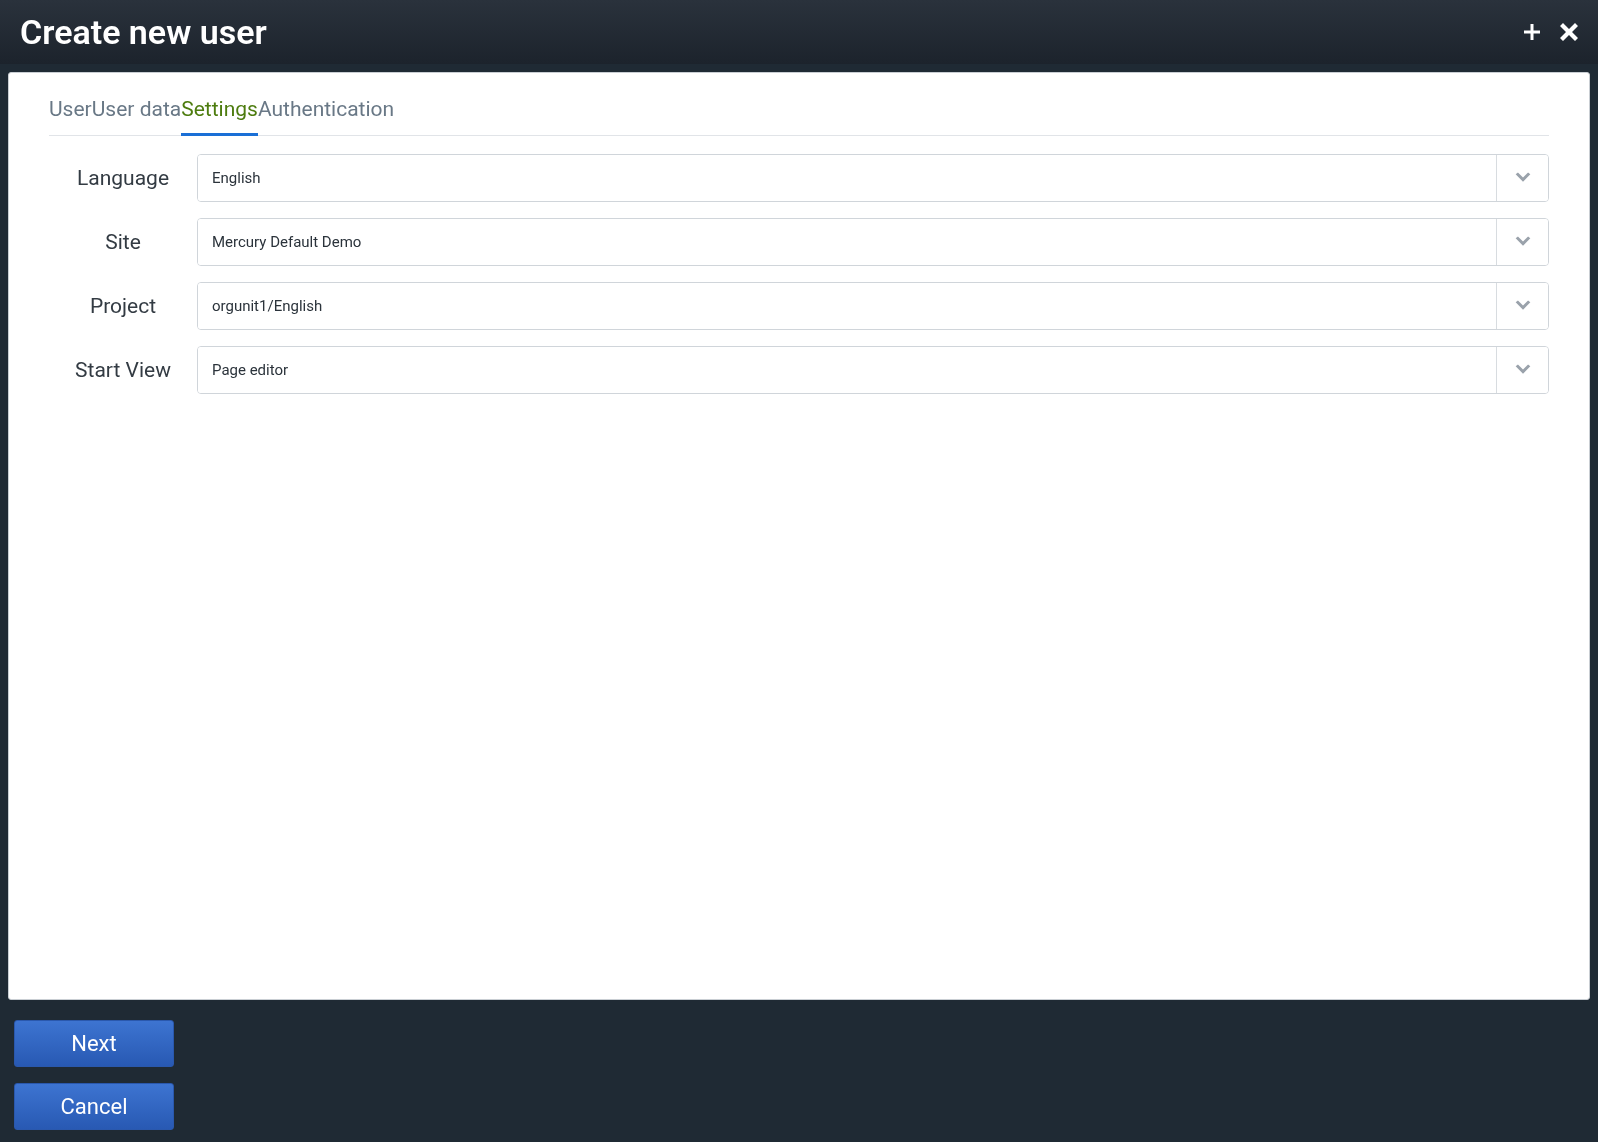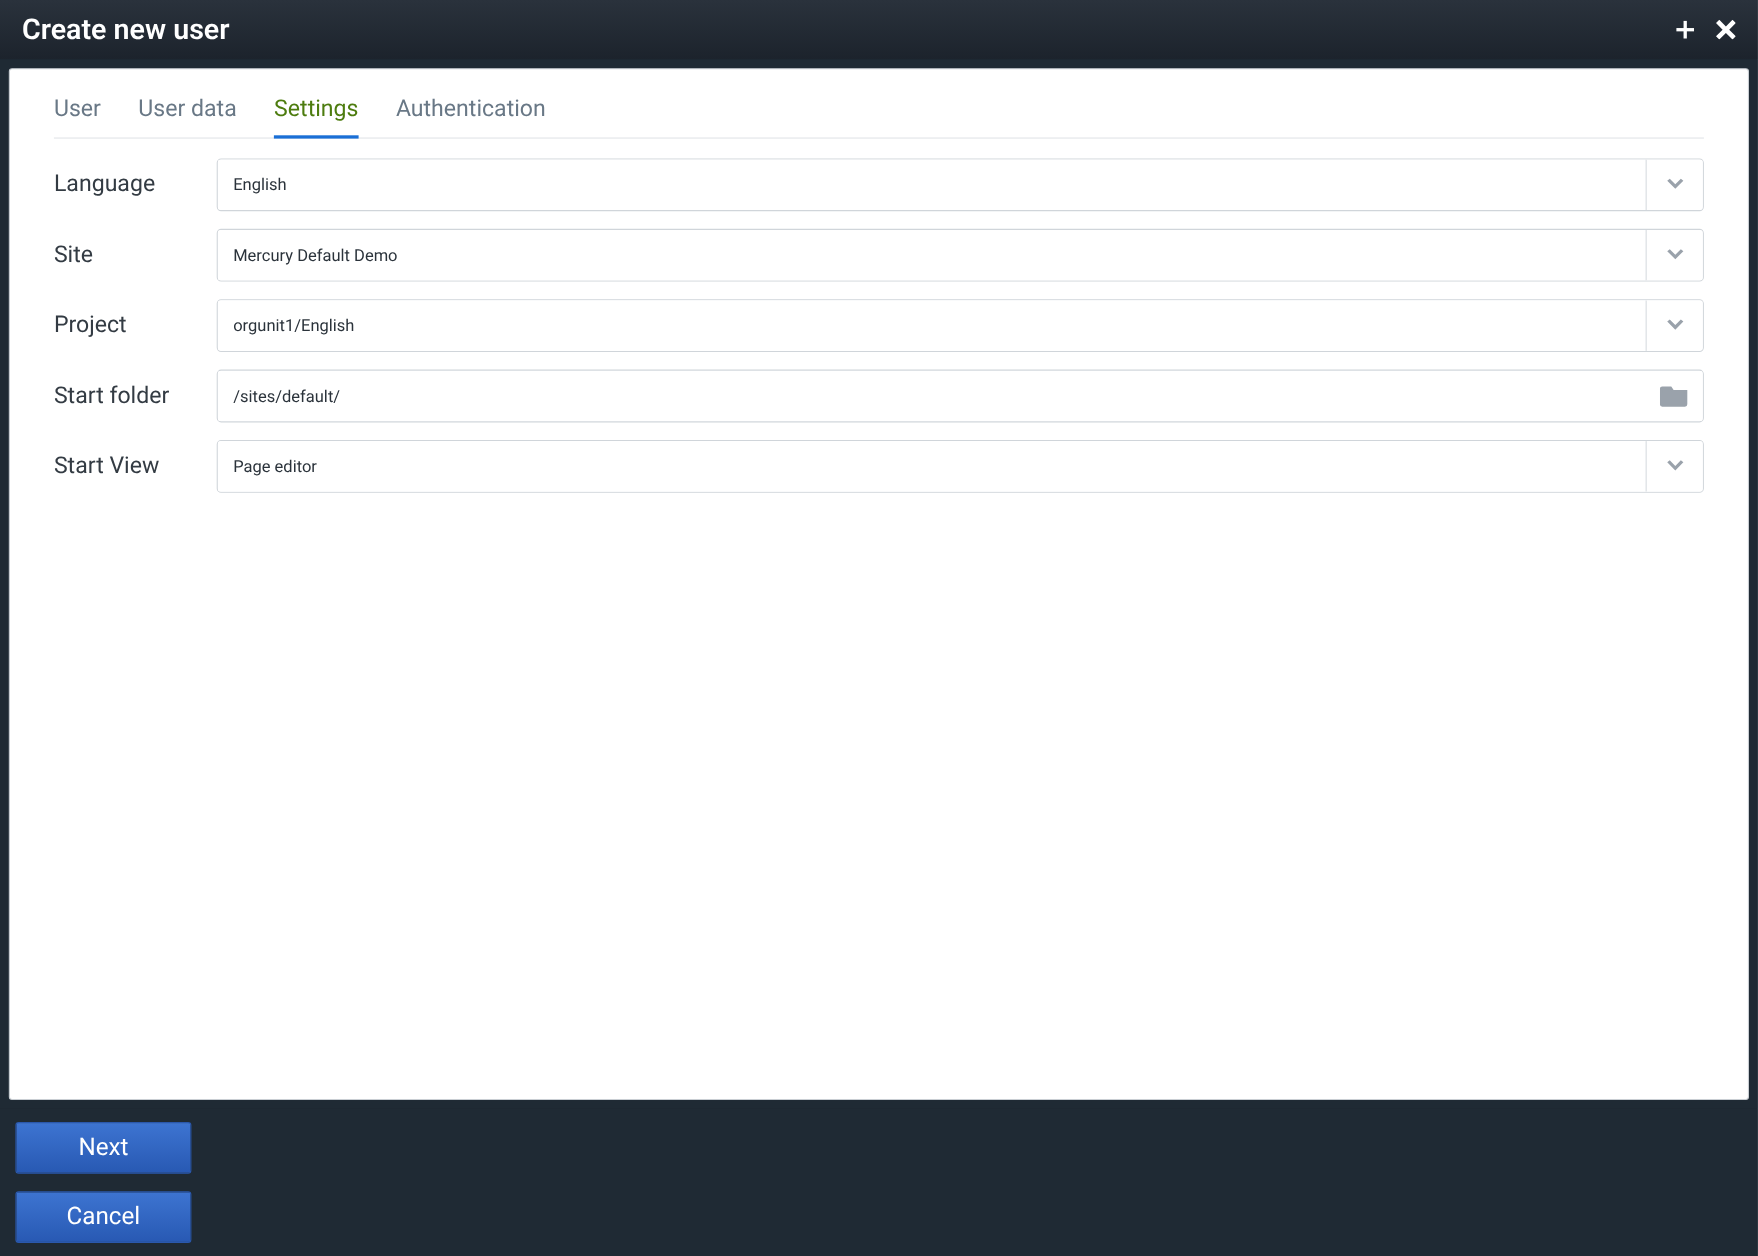--- a/index.html
+++ b/index.html
@@ -6,21 +6,21 @@
   html, body { width: 100%; height: 100%; font-family: -apple-system, BlinkMacSystemFont, "Segoe UI", Roboto, "Helvetica Neue", Arial, sans-serif; }
   body { background: #1f2a34; display: flex; flex-direction: column; height: 100vh; }
 
   .titlebar {
     background: linear-gradient(#2a323c, #1c232c);
     color: #fff;
     display: flex;
     align-items: center;
     justify-content: space-between;
     padding: 12px 20px;
-    font-size: 26px;
+    font-size: 34px;
     font-weight: 600;
   }
   .titlebar .title-actions { display: flex; gap: 18px; align-items: center; }
   .titlebar .icon-btn { cursor: pointer; display: inline-flex; }
   .titlebar svg { fill: #fff; }
 
   .content-outer {
     flex: 1;
     background: #1f2a34;
     padding: 8px;
@@ -30,39 +30,38 @@
     background: #fff;
     border: 1px solid #c9ced3;
     border-radius: 3px;
     flex: 1;
     padding: 18px 40px 20px 40px;
     overflow: auto;
   }
 
   .tabs {
     display: flex;
-    gap: 34px;
     border-bottom: 1px solid #e1e4e8;
     margin-bottom: 18px;
   }
   .tab {
     padding: 6px 0 12px 0;
     font-size: 21px;
     color: #697886;
     cursor: pointer;
     border-bottom: 3px solid transparent;
     margin-bottom: -1px;
   }
   .tab.active {
     color: #4d7c0f;
     border-bottom-color: #1a6fd6;
   }
 
   .form-rows { display: flex; flex-direction: column; gap: 16px; }
-  .form-row { display: flex; align-items: center; }
+  .form-row { display: flex; align-items: center; text-align: center; }
   .form-label {
     width: 148px;
     font-size: 21px;
     color: #333b43;
   }
   .form-control {
     flex: 1;
     display: flex;
     border: 1px solid #d0d5da;
     border-radius: 4px;
@@ -177,31 +176,20 @@
         <div class="form-control">
           <div class="form-value">orgunit1/English</div>
           <div class="form-trigger">
             <svg class="chevron" viewBox="0 0 24 24">
                 <path d="M4 8 L12 16 L20 8 L17.5 6 L12 11.5 L6.5 6 Z"></path>
               </svg>
           </div>
         </div>
       </div>
 
-      <div class="form-row">
-        <div class="form-label">Start folder</div>
-        <div class="form-control">
-          <div class="form-value">/sites/default/</div>
-          <div class="form-trigger no-border">
-            <svg class="folder-svg" viewBox="0 0 24 20">
-                <path d="M2 3 h7 l2 3 h11 v11 a1 1 0 0 1 -1 1 h-19 a1 1 0 0 1 -1 -1 v-13 a1 1 0 0 1 1 -1 z"></path>
-              </svg>
-          </div>
-        </div>
-      </div>
 
       <div class="form-row">
         <div class="form-label">Start View</div>
         <div class="form-control">
           <div class="form-value">Page editor</div>
           <div class="form-trigger">
             <svg class="chevron" viewBox="0 0 24 24">
                 <path d="M4 8 L12 16 L20 8 L17.5 6 L12 11.5 L6.5 6 Z"></path>
               </svg>
           </div>

